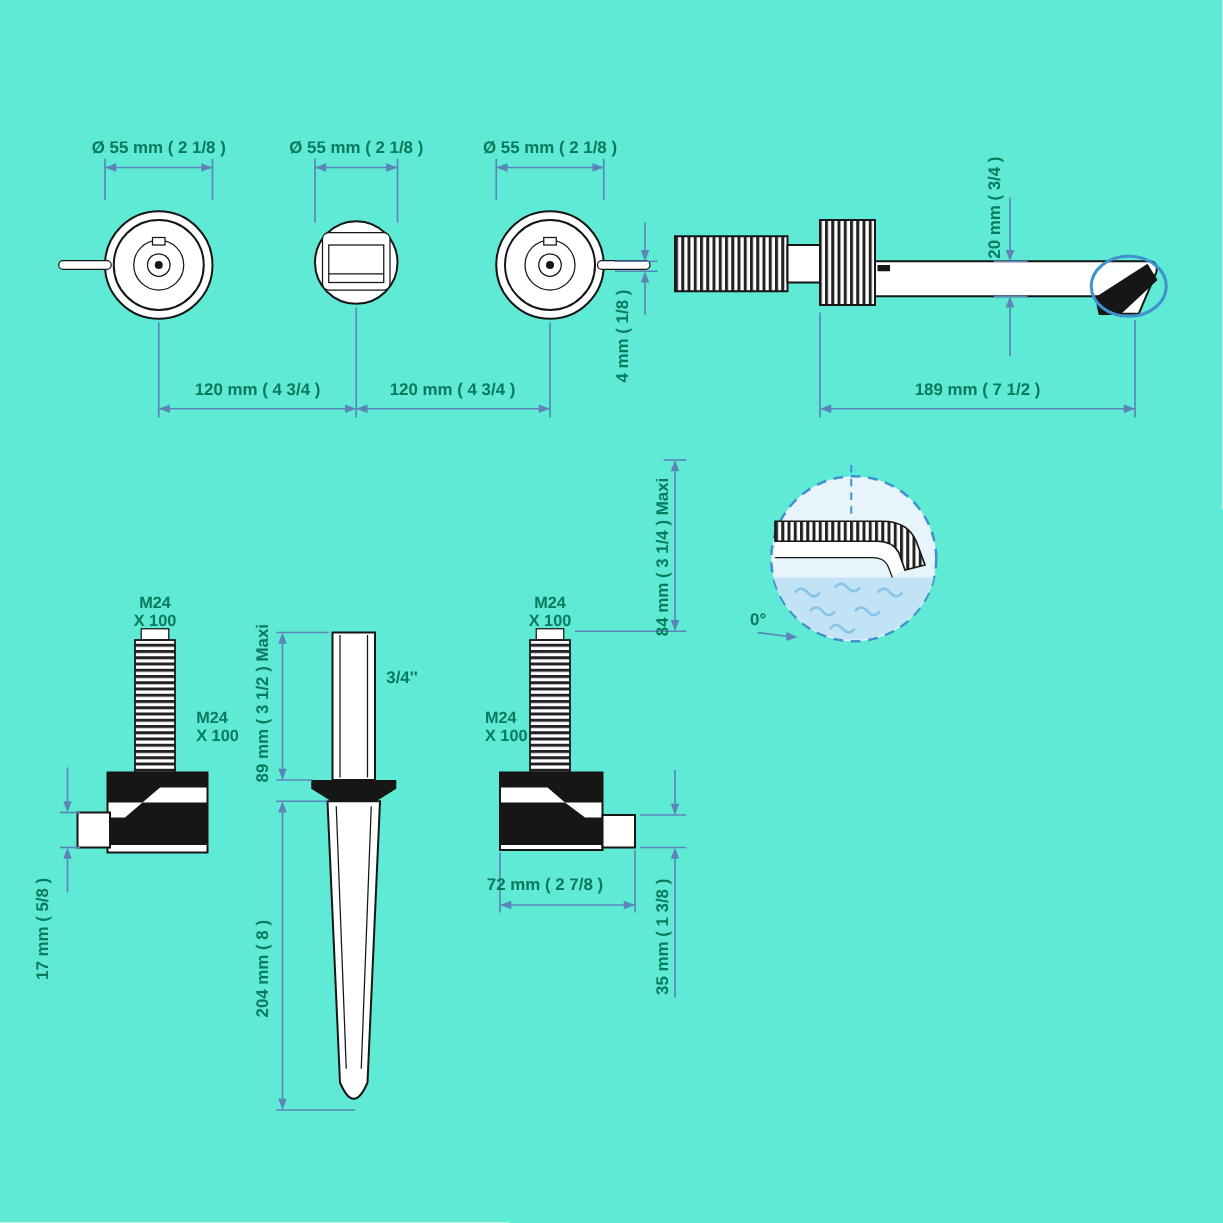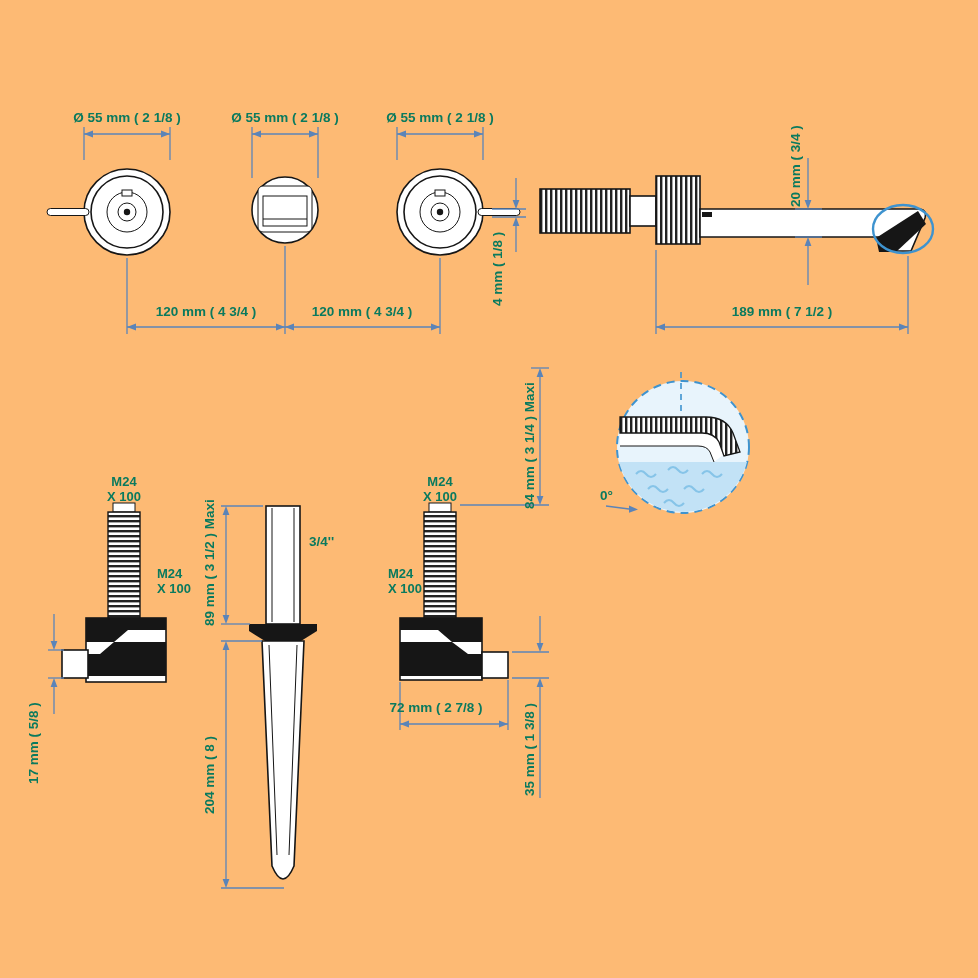--- a/index.html
+++ b/index.html
@@ -1,16 +1,16 @@
 <!DOCTYPE html>
 <html><head>
 <meta charset="utf-8">
 <style>
   html,body{margin:0;padding:0;background:#ffffff;}
-  .stage{position:relative;width:978px;height:978px;background:#fdba74;overflow:hidden;
+  .stage{position:relative;width:978px;height:978px;background:#5eead4;overflow:hidden;
          font-family:"Liberation Sans",sans-serif;}
   svg{display:block;}
   .ol{fill:#ffffff;stroke:#161616;stroke-width:1.6;}
   .olt{fill:#ffffff;stroke:#161616;stroke-width:1;}
   .olnt{fill:none;stroke:#161616;stroke-width:1;}
   .blk{fill:#161616;stroke:none;}
   .dl{stroke:#5b84b8;stroke-width:1.3;fill:none;}
   .da{fill:#5b84b8;stroke:none;}
   .dt{fill:#0a7a5e;font:bold 13.5px "Liberation Sans",sans-serif;}
   .dts{fill:#0a7a5e;font:bold 13px "Liberation Sans",sans-serif;}

